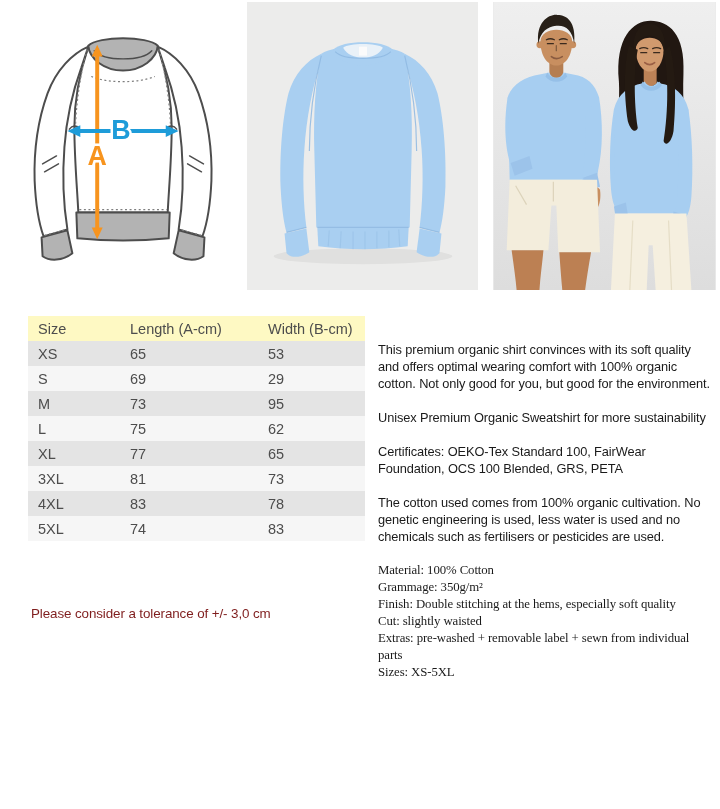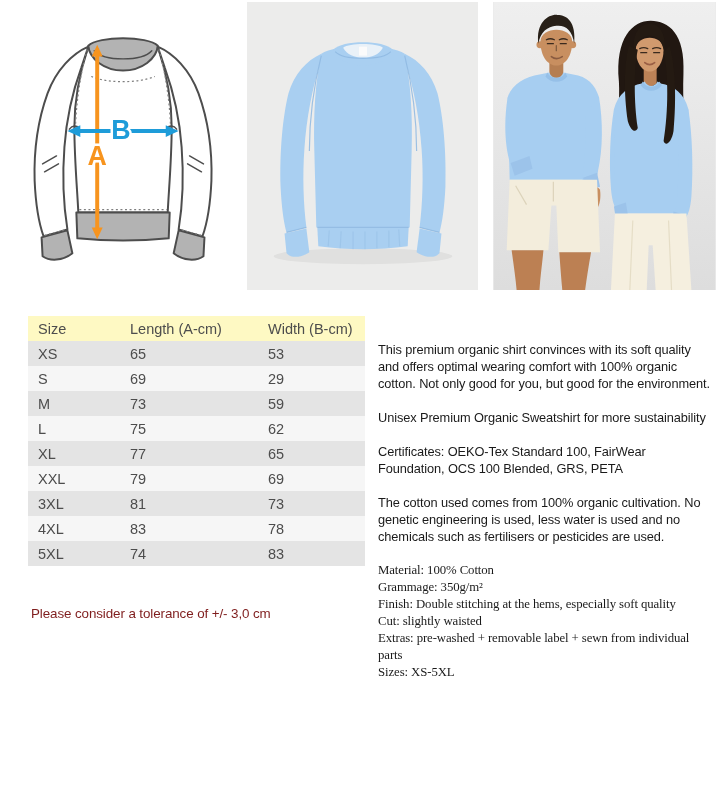--- a/index.html
+++ b/index.html
@@ -210,36 +210,31 @@
           <td>53</td>
         </tr>
         <tr>
           <td>S</td>
           <td>69</td>
           <td>29</td>
         </tr>
         <tr>
           <td>M</td>
           <td>73</td>
-          <td>59</td>
+          <td>95</td>
         </tr>
         <tr>
           <td>L</td>
           <td>75</td>
           <td>62</td>
         </tr>
         <tr>
           <td>XL</td>
           <td>77</td>
           <td>65</td>
-        </tr>
-        <tr>
-          <td>XXL</td>
-          <td>79</td>
-          <td>69</td>
         </tr>
         <tr>
           <td>3XL</td>
           <td>81</td>
           <td>73</td>
         </tr>
         <tr>
           <td>4XL</td>
           <td>83</td>
           <td>78</td>

